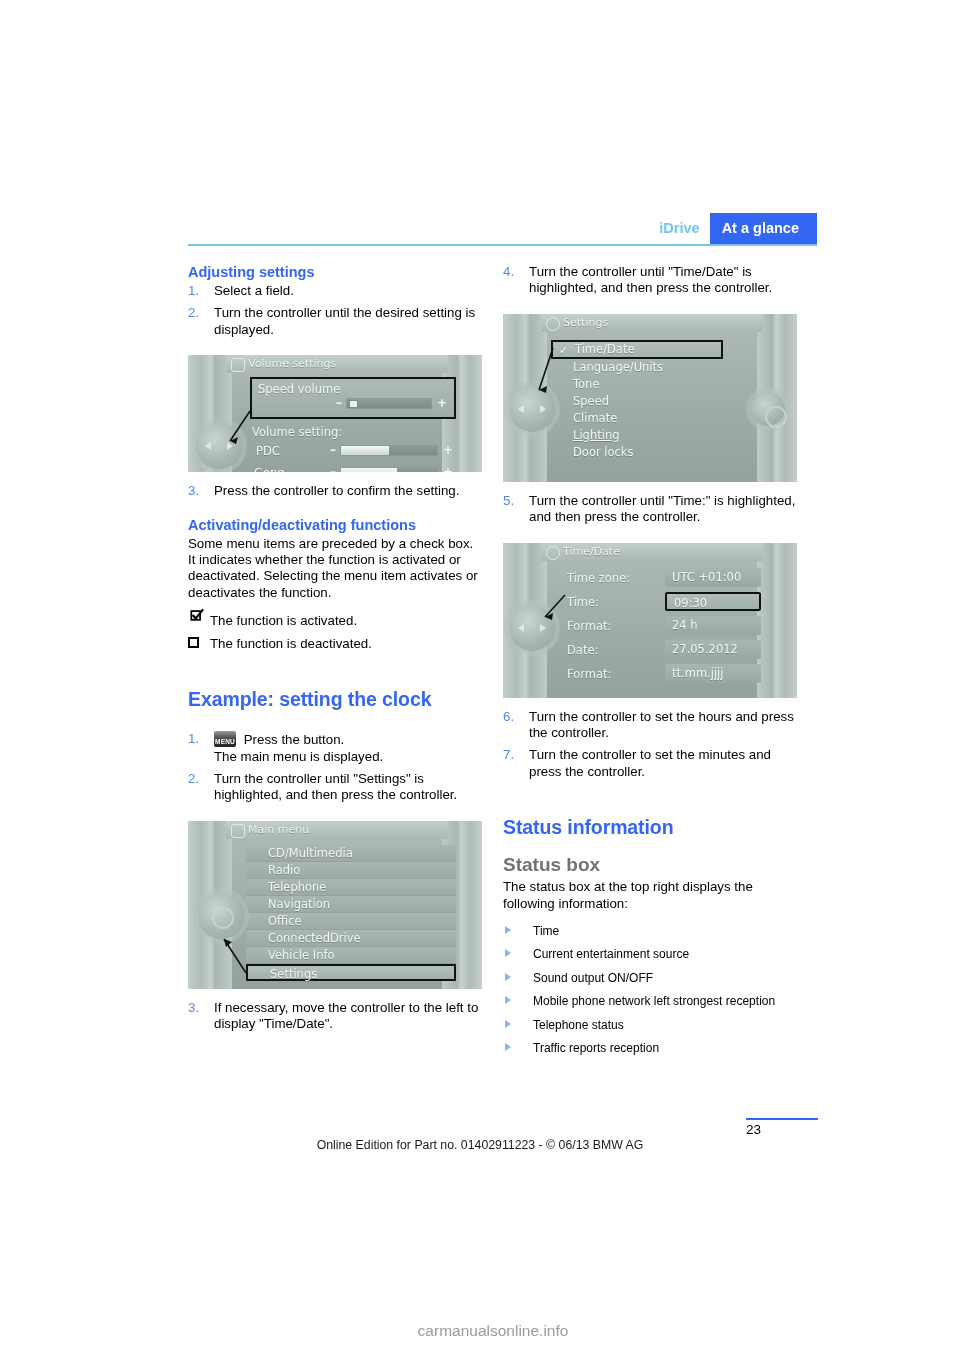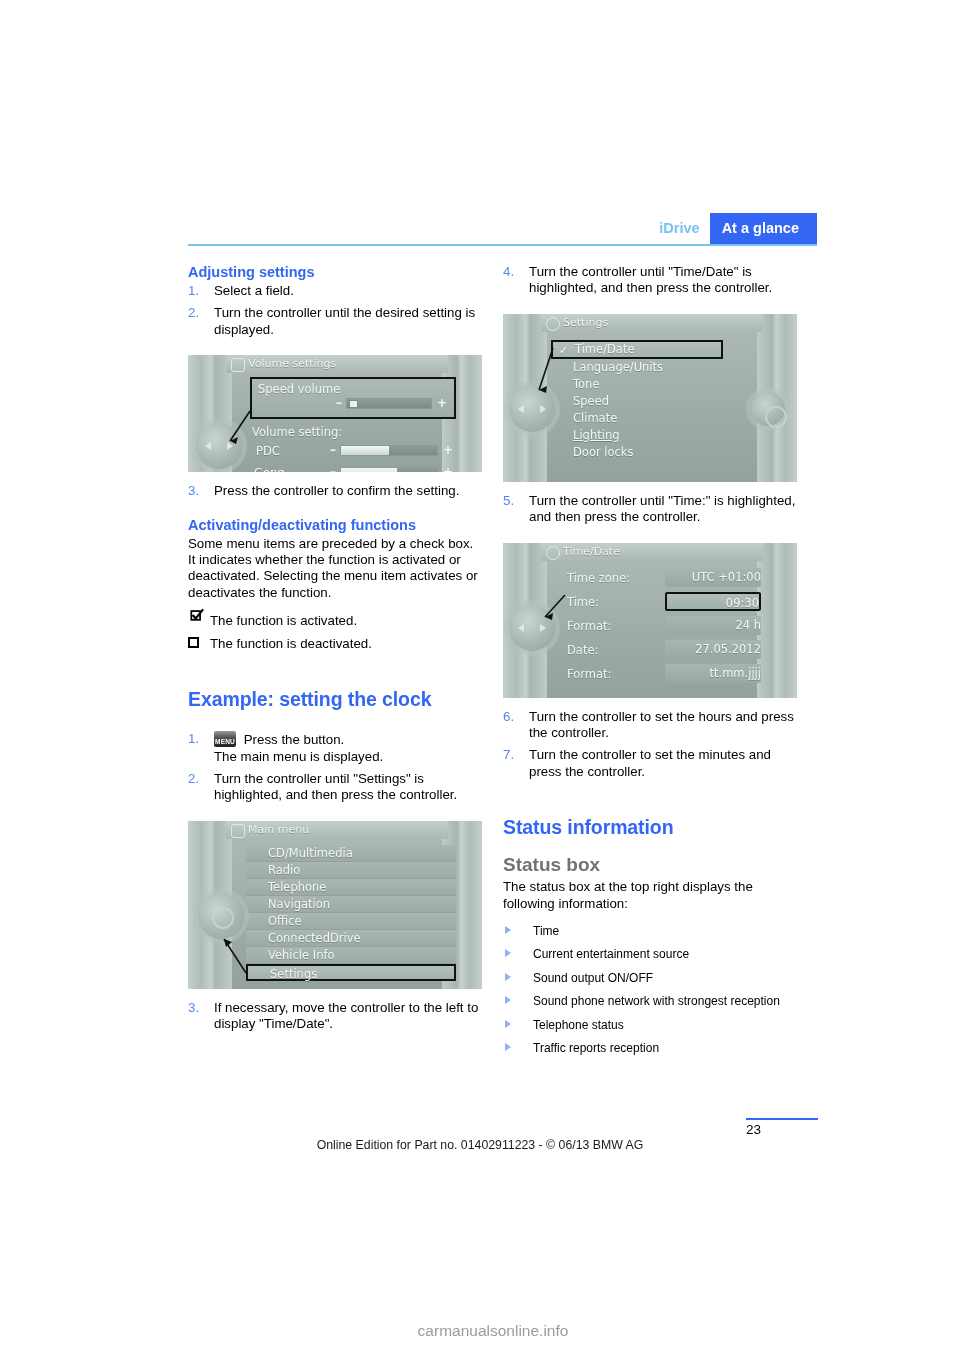--- a/index.html
+++ b/index.html
@@ -350,21 +350,20 @@
   }
 
   .td-rows {
     position: absolute;
     left: 62px; right: 30px; top: 24px;
   }
   .td-row {
     height: 22px;
     position: relative;
     margin-bottom: 2px;
-    text-align: right;
   }
   .td-row .k {
     position: absolute;
     left: 2px; top: 0;
     line-height: 22px;
     color: #eef4f2;
     font-size: 11.5px;
     text-shadow: 0 1px 0 rgba(0,0,0,.22);
   }
   .td-row .v {
@@ -713,21 +712,21 @@
 
   <h3 class="h-sub2">Status box</h3>
   <p class="body">The status box at the top right displays the following information:</p>
 
   <div class="spacer-sm"></div>
 
   <ul class="bullets">
     <li><span class="tri"></span><span>Time</span></li>
     <li><span class="tri"></span><span>Current entertainment source</span></li>
     <li><span class="tri"></span><span>Sound output ON/OFF</span></li>
-    <li><span class="tri"></span><span>Sound phone network with strongest reception</span></li>
+    <li><span class="tri"></span><span>Mobile phone network left strongest reception</span></li>
     <li><span class="tri"></span><span>Telephone status</span></li>
     <li><span class="tri"></span><span>Traffic reports reception</span></li>
   </ul>
 </div>
 
 <div id="page-number-rule"></div>
 <div id="page-number">23</div>
 <div id="footer-note">Online Edition for Part no. 01402911223 - © 06/13 BMW AG</div>
 <div id="watermark"><span class="wm-inner">carmanualsonline.info</span></div>
 

